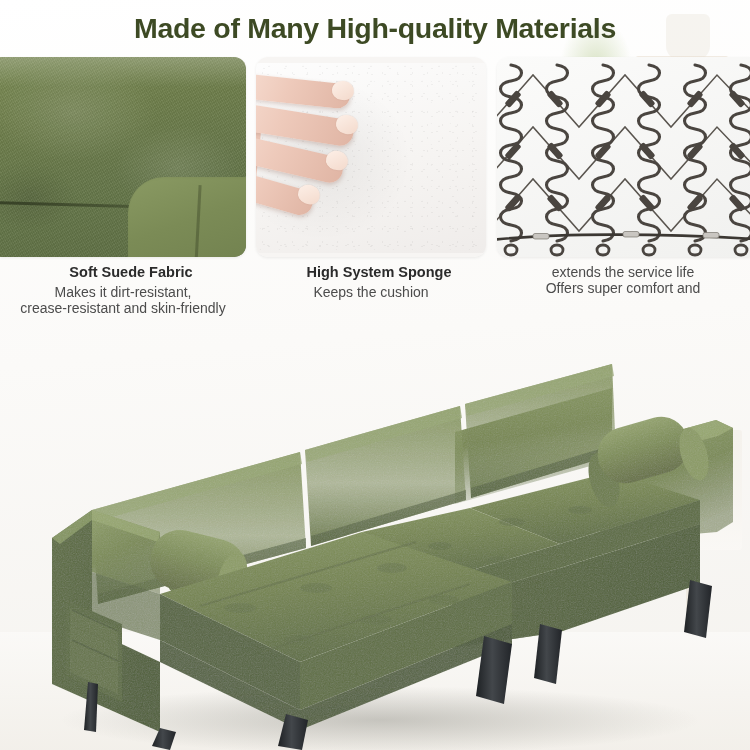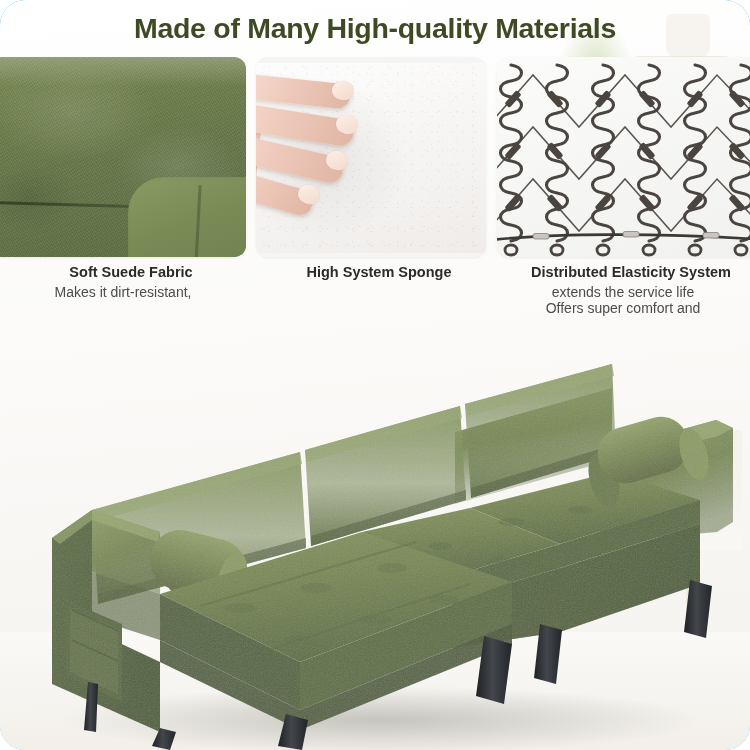--- a/index.html
+++ b/index.html
@@ -10,21 +10,20 @@
     position:relative;
     overflow:hidden;
   }
 
   
   #page {
     position:absolute; inset:0;
     width:750px; height:750px;
     background:#0ea5e9;
     overflow:hidden;
-    border-radius:25px;
   }
 
   
   .bg-scene { position:absolute; inset:0; pointer-events:none; }
   .bg-wall {
     position:absolute; left:0; top:0; width:750px; height:750px;
     background:linear-gradient(175deg,#ffffff 0%,#fbfaf8 45%,#f4f2ee 100%);
   }
   .bg-shelf {
     position:absolute; right:22px; top:56px; width:92px; height:11px;
@@ -303,28 +302,29 @@
         </svg>
       </div>
     </div>
   </div>
 
   <div class="captions">
 
     <div class="cap cap-1">
       <div class="cap-title">Soft Suede Fabric</div>
       <div class="cap-body">Makes it dirt-resistant,</div>
+      <div class="cap-body">crease-resistant and skin-friendly</div>
     </div>
 
     <div class="cap cap-2">
       <div class="cap-title">High System Sponge</div>
+      <div class="cap-body">Keeps the cushion</div>
     </div>
 
     <div class="cap cap-3">
-      <div class="cap-title">Distributed Elasticity System</div>
       <div class="cap-body">extends the service life</div>
       <div class="cap-body">Offers super comfort and</div>
     </div>
   </div>
 
   <div class="sofa-stage">
     <svg width="750" height="418" viewBox="0 0 750 418" aria-hidden="true">
       <defs>
         <linearGradient id="gBackTop" x1="0" y1="0" x2="0" y2="1">
           <stop offset="0%" stop-color="#8a9a62"></stop>

